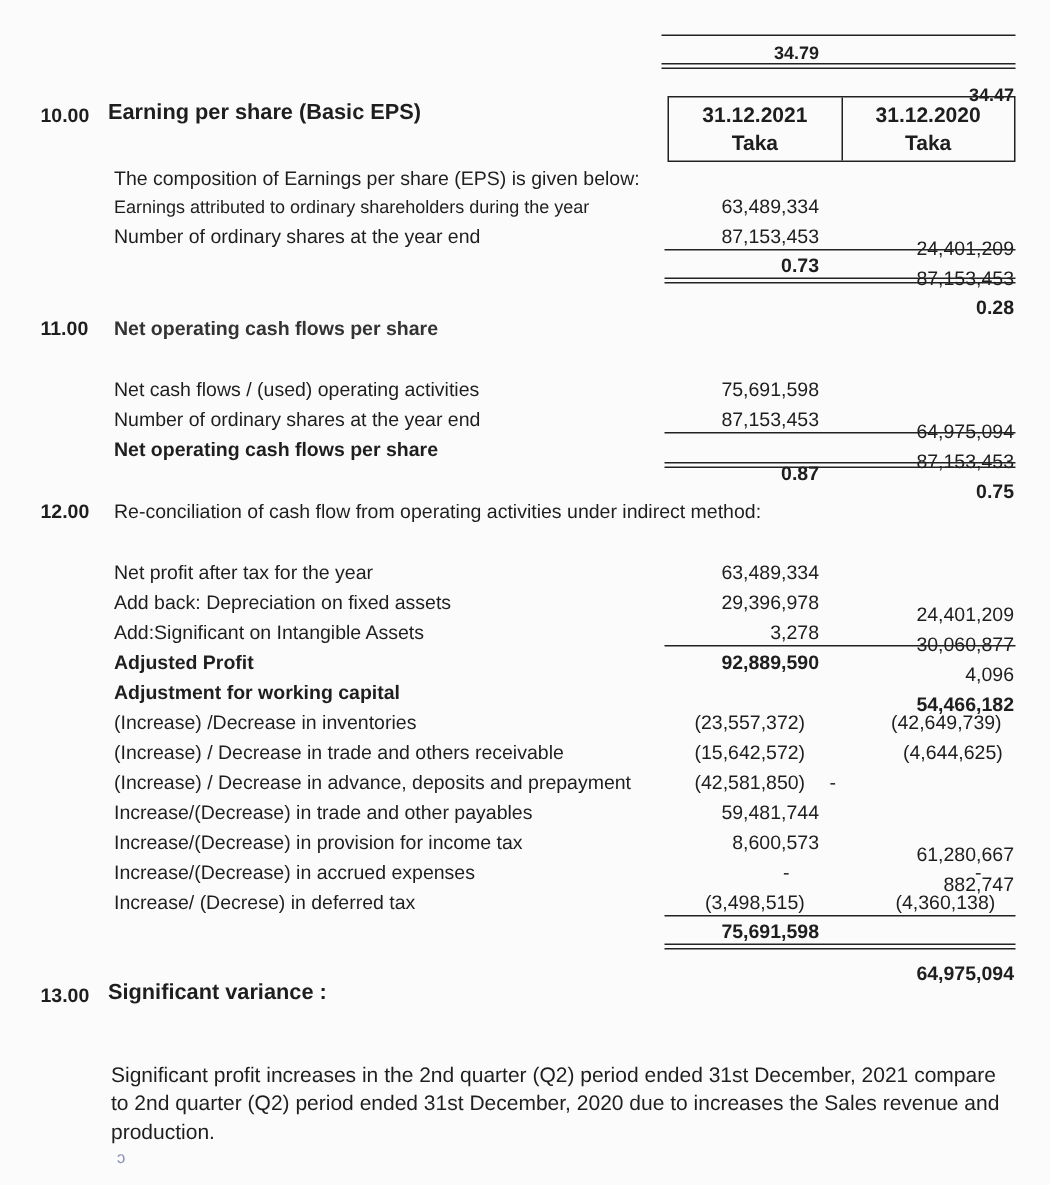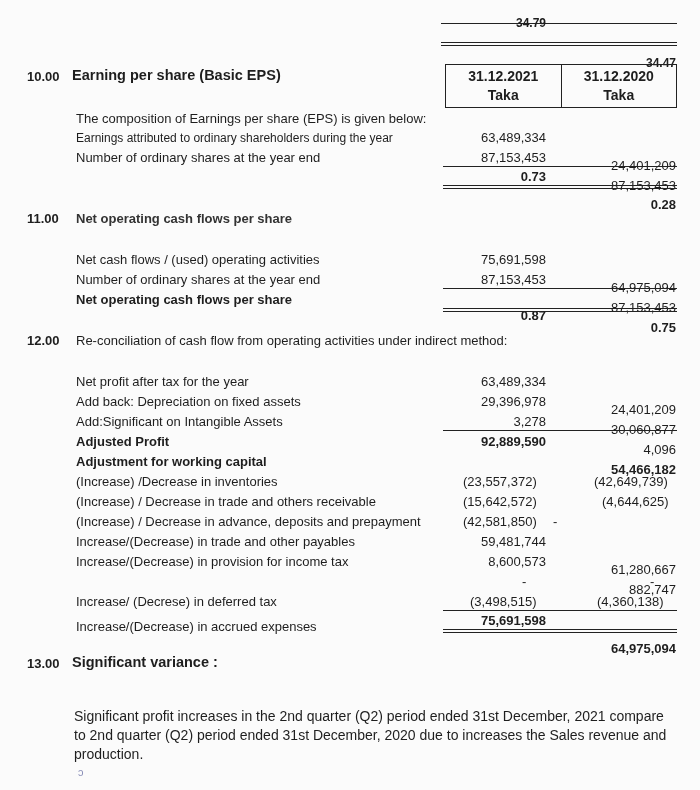--- a/index.html
+++ b/index.html
@@ -31,21 +31,21 @@
     .sec-title-bold { font-weight: bold; font-size: 14.5px; }
     .para { font-size: 14px; line-height: 19px; white-space: normal; width: 600px; }
     .smudge { position: absolute; color: #8a8fb8; font-size: 11px; }
   </style>
 </head>
 <body>
 
 <div class="page">
 
   <div class="line" style="left:441px; top:23px; width:236px;"></div>
-  <div class="abs t12 bold c1" style="top:16px;">34.79</div>
+  <div class="abs t12 bold c1" style="top:28px;">34.79</div>
   <div class="abs t12 bold c2" style="top:28px;">34.47</div>
   <div class="dbl" style="left:441px; top:42px; width:236px;"></div>
 
   <div class="abs sec-num" style="left:27px; top:69px;">10.00</div>
   <div class="abs sec-title-bold" style="left:72px; top:67px;">Earning per share (Basic EPS)</div>
 
   <div class="hdr-box">
     <div class="hdr-cell">
       <span>31.12.2021</span>
       <span>Taka</span>
@@ -123,21 +123,21 @@
   <div class="abs t13" style="left:553px; top:514px;">-</div>
 
   <div class="abs t13" style="left:76px; top:534px;">Increase/(Decrease) in trade and other payables</div>
   <div class="abs t13 c1" style="top:534px;">59,481,744</div>
   <div class="abs t13 c2" style="top:534px;">61,280,667</div>
 
   <div class="abs t13" style="left:76px; top:554px;">Increase/(Decrease)  in provision for income tax</div>
   <div class="abs t13 c1" style="top:554px;">8,600,573</div>
   <div class="abs t13 c2" style="top:554px;">882,747</div>
 
-  <div class="abs t13" style="left:76px; top:574px;margin-top:45px;">Increase/(Decrease) in accrued expenses</div>
+  <div class="abs t13" style="left:76px; top:574px;">Increase/(Decrease) in accrued expenses</div>
   <div class="abs t13" style="left:522px; top:574px;">-</div>
   <div class="abs t13" style="left:650px; top:574px;">-</div>
 
   <div class="abs t13" style="left:76px; top:594px;">Increase/ (Decrese) in deferred tax</div>
   <div class="abs t13" style="left:470px; top:594px;">(3,498,515)</div>
   <div class="abs t13" style="left:597px; top:594px;">(4,360,138)</div>
 
   <div class="line" style="left:443px; top:610px; width:234px;"></div>
   <div class="abs t13 bold c1" style="top:613px;">75,691,598</div>
   <div class="abs t13 bold c2" style="top:613px;">64,975,094</div>

